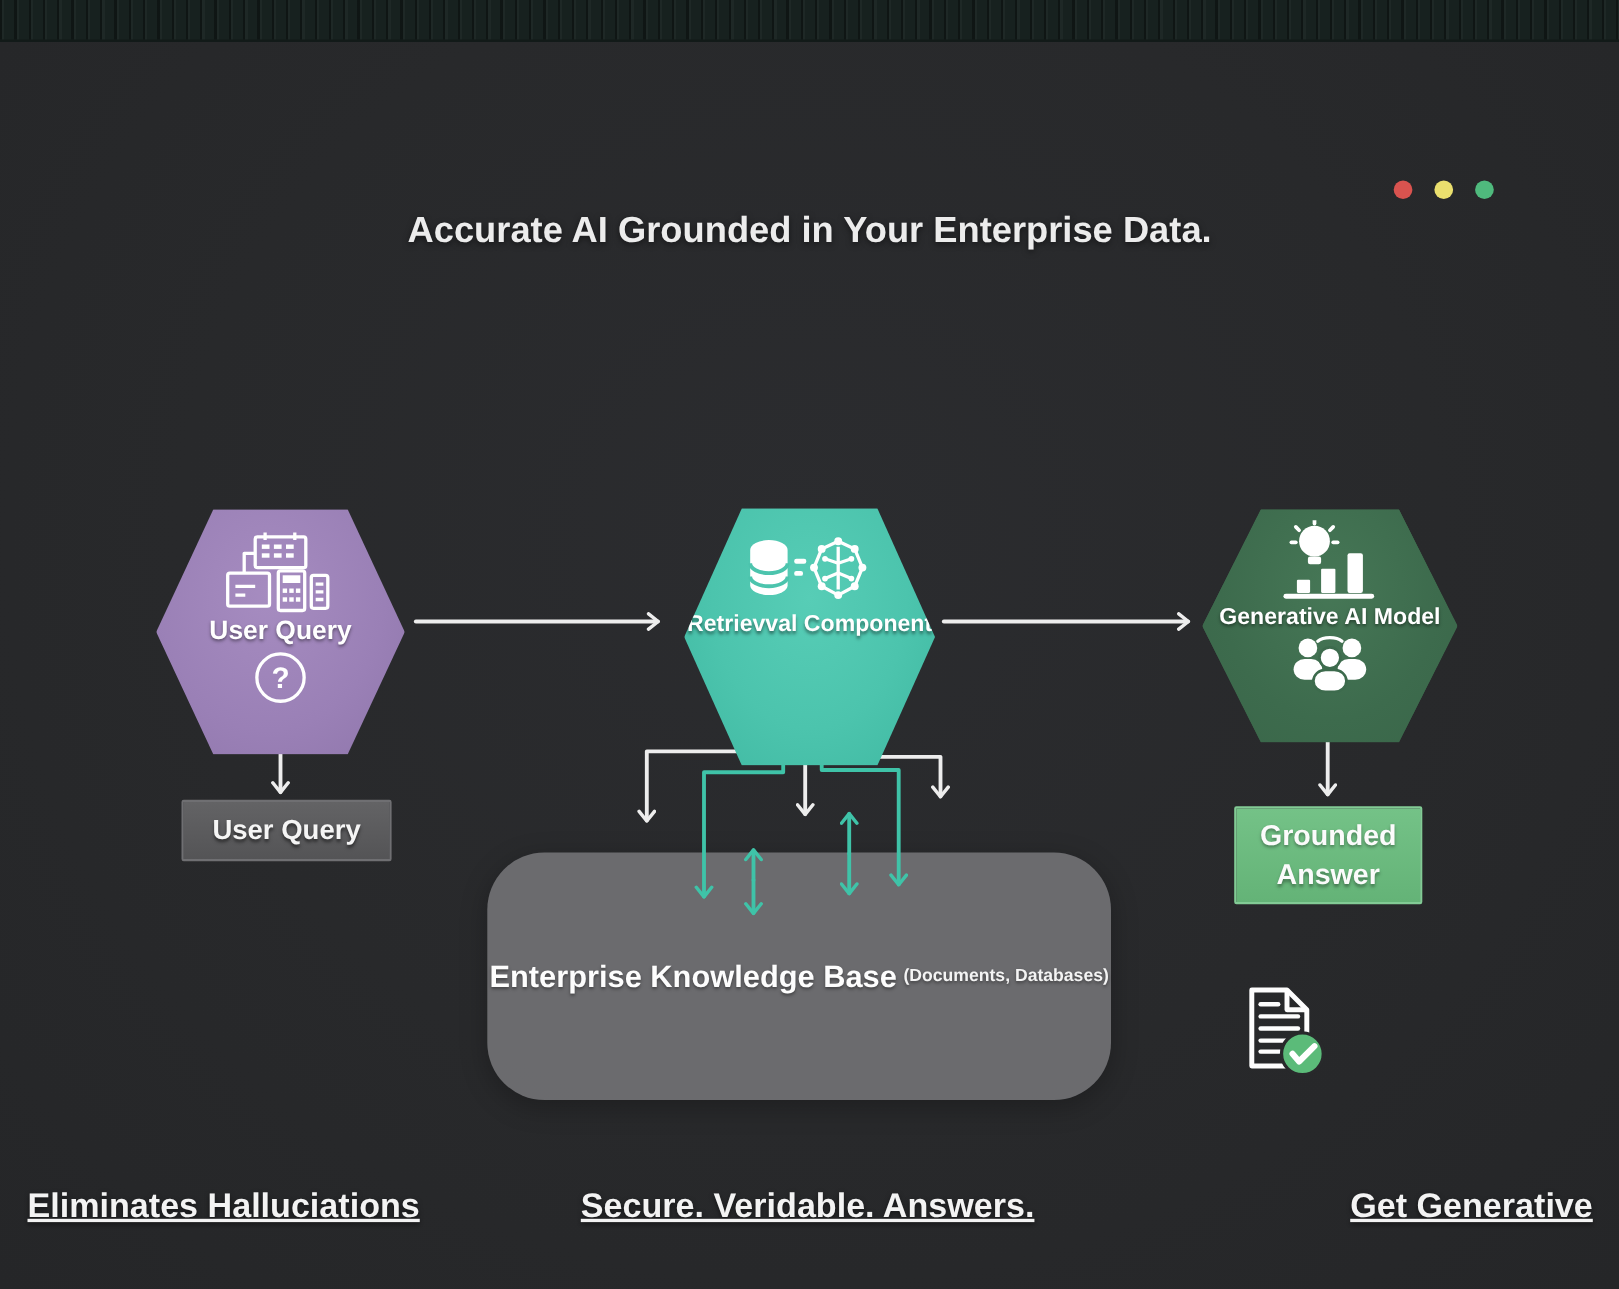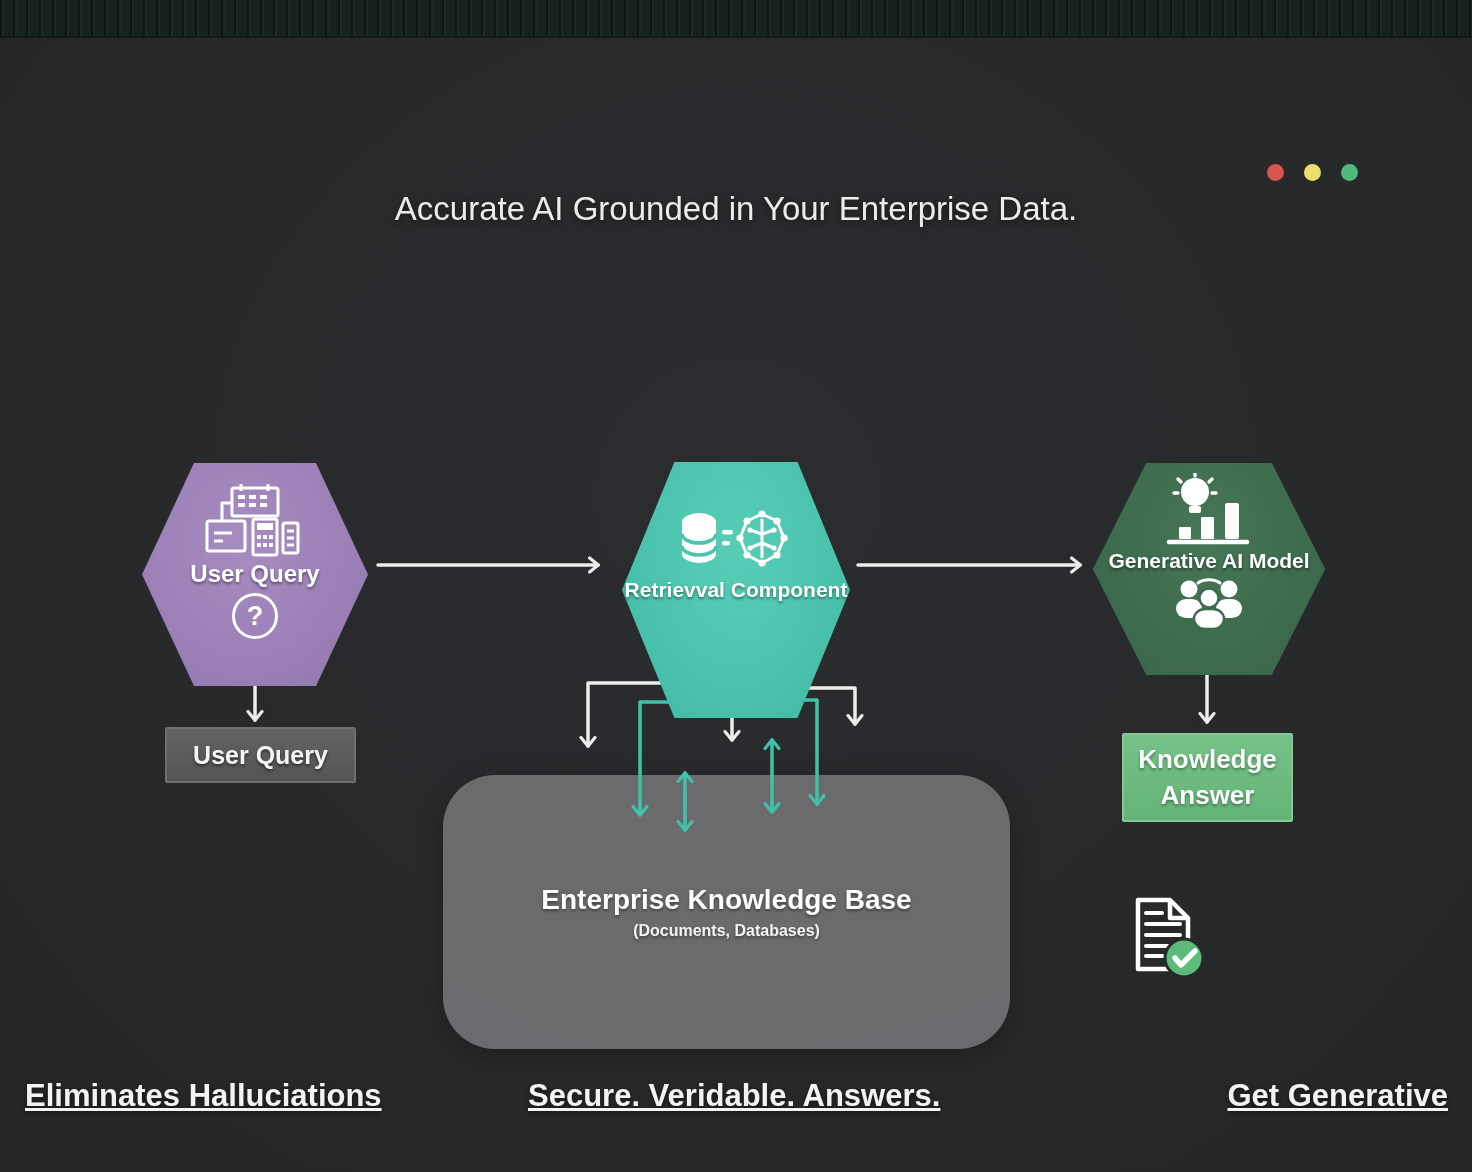--- a/index.html
+++ b/index.html
@@ -15,21 +15,21 @@
       #17211f;
     border-bottom:2px solid #121a18;
   }
   .title{
     position:absolute;left:0;top:104px;width:1472px;text-align:center;
     font-size:49px;font-weight:700;letter-spacing:.5px;color:#fafafa;
     text-shadow:0 3px 8px rgba(0,0,0,.55);
   }
   .subtitle{
     position:absolute;left:0;top:190px;width:1472px;text-align:center;
-    font-size:33px;font-weight:400;color:#ececec;text-shadow:0 2px 6px rgba(0,0,0,.5);
+    font-size:33px;font-weight:700;color:#ececec;text-shadow:0 2px 6px rgba(0,0,0,.5);
   }
   .dots{position:absolute;left:1267px;top:164px;display:flex;gap:20px;}
   .dot{width:17px;height:17px;border-radius:50%;}
   .dot-red{background:#d9534f;}
   .dot-yellow{background:#eadf6e;}
   .dot-green{background:#4fba7d;}
 
   svg.arrows{position:absolute;left:0;top:0;z-index:3;}
 
   .hex{
@@ -37,21 +37,21 @@
     clip-path:polygon(23% 0%, 77% 0%, 100% 50%, 77% 100%, 23% 100%, 0% 50%);
     text-align:center;
   }
   .hex .label{font-weight:700;color:#fff;text-shadow:0 2px 3px rgba(0,0,0,.45);line-height:1.1;}
   .hex-purple{
     left:142px;top:463px;width:226px;height:203px;padding-top:20px;
     background:radial-gradient(ellipse at 45% 35%, #a68cc0 0%, #9a80b6 60%, #8f76ab 100%);
   }
   .hex-purple .label{font-size:24px;margin-top:2px;}
   .hex-teal{
-    left:622px;top:462px;width:228px;height:208px;padding-top:48px;
+    left:622px;top:462px;width:228px;height:208px;padding-top:26px;
     background:radial-gradient(ellipse at 50% 35%, #57cdb6 0%, #4cc4ad 55%, #3fb8a1 100%);
   }
   .hex-teal .label{font-size:21px;margin-top:8px;}
   .hex-green{
     left:1093px;top:463px;width:232px;height:202px;padding-top:10px;
     background:radial-gradient(ellipse at 50% 35%, #467756 0%, #3d6b4d 60%, #35604476 100%), #3d6b4d;
   }
   .hex-green .label{font-size:21px;margin-top:2px;}
   .qmark{
     width:40px;height:40px;border:3.5px solid #fff;border-radius:50%;margin-top:6px;
@@ -66,23 +66,23 @@
     font-size:25px;font-weight:700;color:#f5f5f5;text-shadow:0 2px 3px rgba(0,0,0,.5);
   }
   .ga-box{
     position:absolute;z-index:4;left:1122px;top:733px;width:171px;height:89px;
     background:linear-gradient(#74c287,#64b377);border:2px solid #82cb95;border-radius:2px;
     display:flex;align-items:center;justify-content:center;text-align:center;
     font-size:26px;font-weight:700;color:#fbfbfb;line-height:1.35;text-shadow:0 2px 3px rgba(0,0,0,.35);
     padding:0 8px;box-sizing:border-box;
   }
   .kb-box{
-    position:absolute;z-index:2;left:443px;top:775px;width:567px;height:274px;
+    position:absolute;z-index:2;left:443px;top:775px;width:567px;height:225px;
     background:rgba(116,116,120,.88);border-radius:52px;
-    display:flex;flex-direction:column;align-items:center;justify-content:center;gap:6px;
+    display:flex;align-items:center;justify-content:center;gap:6px;
     text-align:center;box-shadow:0 6px 24px rgba(0,0,0,.25);
   }
   .kb-title{font-size:28px;font-weight:700;color:#fdfdfd;text-shadow:0 2px 3px rgba(0,0,0,.4);}
   .kb-sub{font-size:16px;font-weight:700;color:#f4f4f4;text-shadow:0 2px 3px rgba(0,0,0,.4);}
 
   .doc-wrap{position:absolute;z-index:4;left:1128px;top:893px;}
 
   .footer-item{
     position:absolute;z-index:4;top:1078px;font-size:31px;font-weight:700;color:#f3f3f3;
     text-shadow:0 2px 5px rgba(0,0,0,.5);
@@ -232,21 +232,21 @@
       <path d="M26,7 a13,7 0 0 1 22,0" fill="none" stroke="#fff" stroke-width="3" stroke-linecap="round"></path>
       <g fill="#fff" stroke="#3d6b4d" stroke-width="2.4">
         <circle cx="37" cy="22" r="9.5"></circle>
         <rect x="22" y="33" width="30" height="20" rx="11"></rect>
       </g>
     </svg>
   </div>
 
   <div class="uq-box">User Query</div>
 
-  <div class="ga-box">Knowledge Answer</div>
+  <div class="ga-box">Grounded Answer</div>
 
   <div class="kb-box">
     <div class="kb-title">Enterprise Knowledge Base</div>
     <div class="kb-sub">(Documents, Databases)</div>
   </div>
 
   <div class="doc-wrap">
     <svg width="80" height="90" viewBox="0 0 80 90">
       <g stroke="#fdfdfd" stroke-width="4.5" fill="none" stroke-linejoin="round">
         <path d="M10,7 H42 L60,25 V76 H10 Z"></path>

